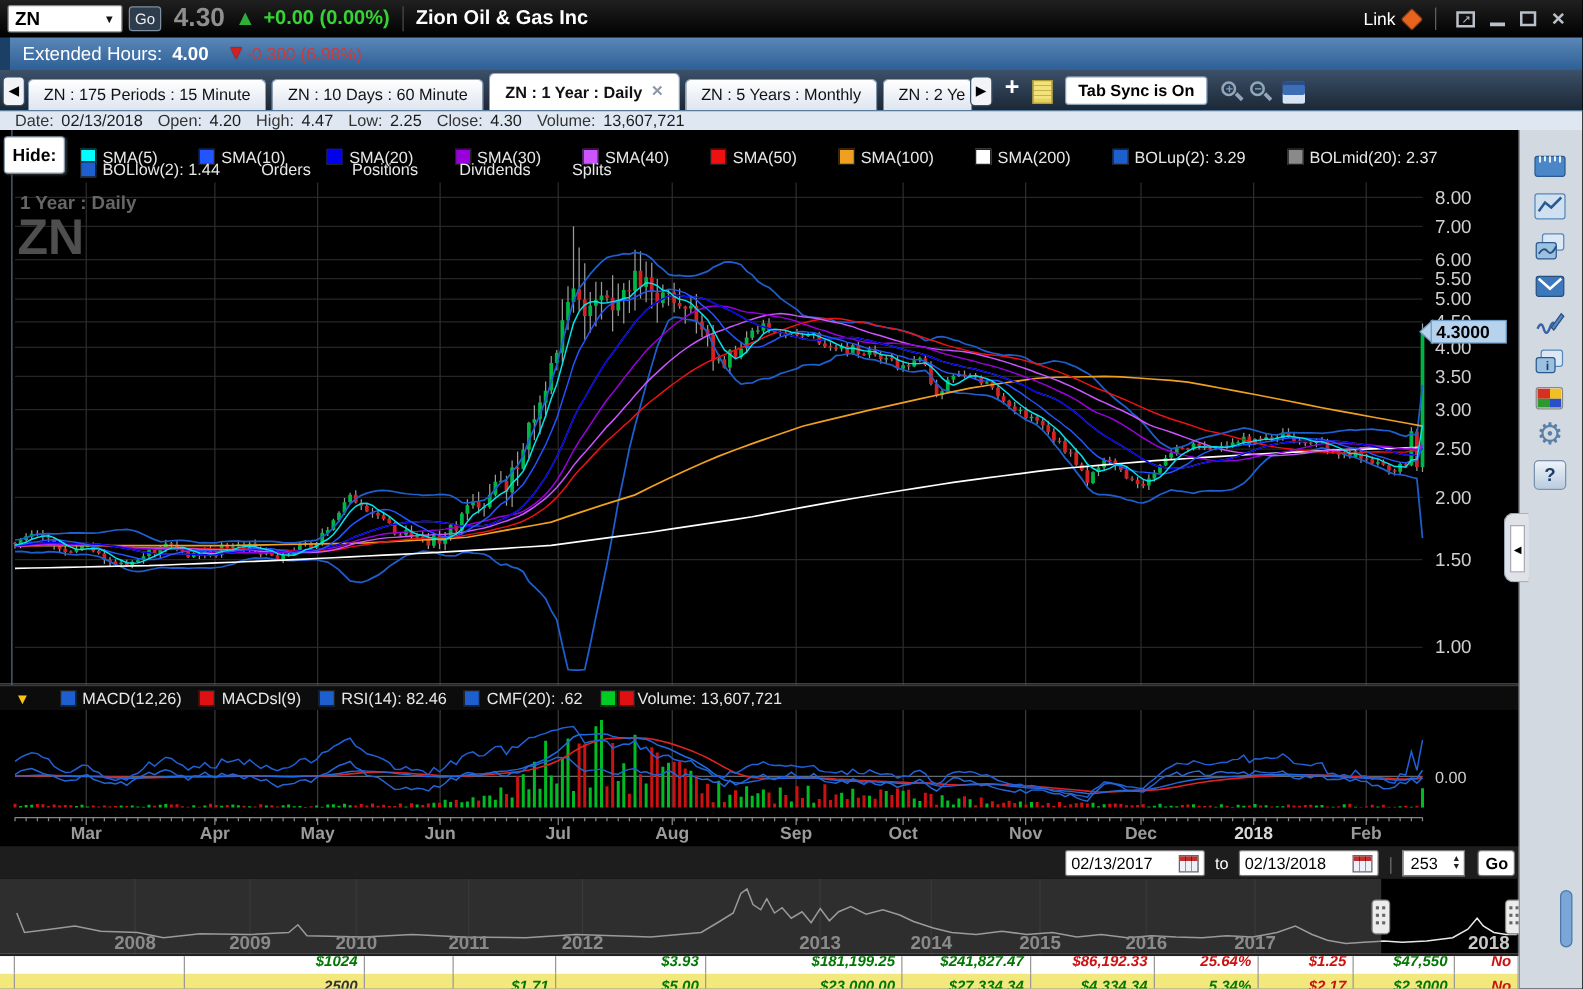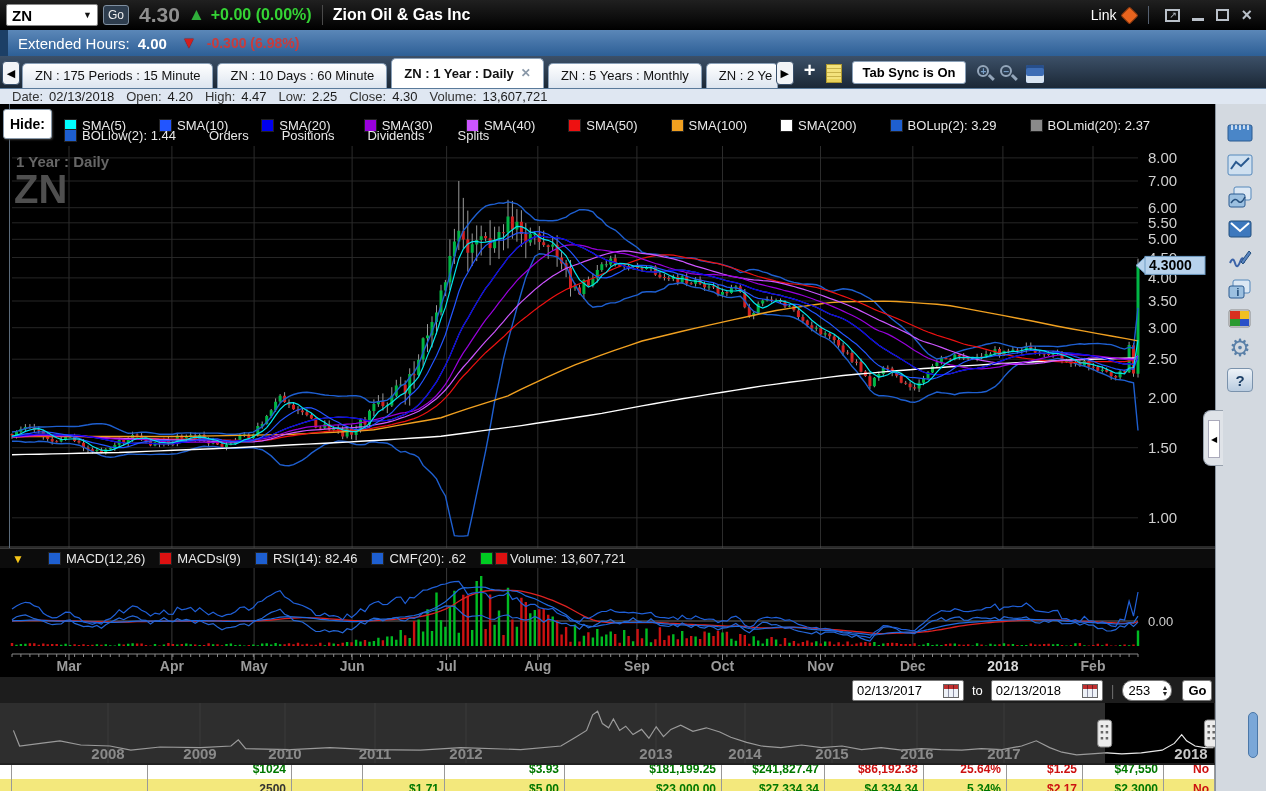--- a/index.html
+++ b/index.html
@@ -33,21 +33,21 @@
   .wbtn.maxb { width:13px; height:12px; border:2px solid #b9c0c9; }
   .wbtn.cls { font-size:18px; font-weight:bold; }
 
   
   #extbar { position:absolute; left:0; top:30px; width:1266px; height:26px;
     background:linear-gradient(#5b87b8,#2d5f96); border-left:8px solid #1c3f66;
     display:flex; align-items:center; }
   .extlbl { color:#fff; font-size:15px; margin-left:10px; }
   .extprice { color:#fff; font-weight:bold; font-size:15px; margin-left:8px; }
   .dntri { color:#d21f1f; font-size:16px; margin-left:14px; text-shadow:0 0 1px #600; }
-  .extchg { color:#c83c3c; font-size:14px; font-weight:bold; margin-left:10px; }
+  .extchg { color:#c83c3c; font-size:14px; font-weight:normal; }
 
   
   #tabbar { position:absolute; left:0; top:56px; width:1266px; height:32px;
     background:linear-gradient(#3c5068,#1b2836); display:flex; align-items:flex-end; }
   .tscroll { width:18px; height:24px; background:#f2f4f7; border:1px solid #39506b;
     border-radius:4px; margin:0 2px 3px 2px; text-align:center; line-height:22px;
     font-size:11px; color:#000; }
   .tab { height:25px; background:linear-gradient(#ffffff,#dde5ef); border:1px solid #8aa0b8;
     border-bottom:none; border-radius:5px 5px 0 0; padding:0 12px; margin-right:4px;
     font-size:13px; color:#111; line-height:24px; white-space:nowrap; }
@@ -103,35 +103,35 @@
   .pbtn.active { background:#f2d568; color:#111; border:1px solid #b89b2a; border-radius:3px; }
   #rightctrl { position:absolute; left:852px; top:3px; display:flex; align-items:center; }
   .datebox { width:112px; height:21px; background:#fff; border:1px solid #777; border-radius:2px;
     font-size:13px; color:#000; display:flex; align-items:center; padding:0 4px; }
   .datebox .dtxt { flex:1; }
   .calicon { width:16px; height:14px; border:1px solid #666;
     background:linear-gradient(#c03030 0 4px, #eef2f8 4px),
     repeating-linear-gradient(90deg, transparent 0 4px, #99a 4px 5px); background-blend-mode:multiply; }
   .tolbl { color:#fff; font-size:13px; margin:0 8px; }
   .psep { color:#666; margin:0 8px; font-size:14px; }
-  .numbox { width:50px; height:21px; background:#fff; border:1px solid #777; border-radius:10px;
+  .numbox { width:50px; height:21px; background:#fff; border:1px solid #777; border-radius:0;
     display:flex; align-items:center; font-size:13px; color:#000; }
   .numbox .ntxt { flex:1; padding-left:5px; }
   .spin { width:13px; display:flex; flex-direction:column; font-size:7px; line-height:6px;
     color:#222; text-align:center; }
   .gobtn2 { margin-left:10px; width:30px; height:21px; background:#fff; border:1px solid #777;
     border-radius:3px; font-size:13px; font-weight:bold; color:#000; text-align:center; line-height:19px; }
 
   
   #minichart { position:absolute; left:0; top:703px; width:1222px; height:60px; }
   #btable { position:absolute; left:0; top:763px; width:1215px; height:28px; overflow:hidden;
     background:#fff; border-top:2px solid #222; }
   .trow { position:absolute; left:0; width:1215px; height:20px; }
   .tcell { position:absolute; top:0; height:20px; border-right:1px solid #999; font-size:12px;
-    font-weight:bold; text-align:right; padding:3px 5px 0 0; white-space:nowrap; overflow:hidden; }
+    font-weight:bold; text-align:right; padding:3px 5px 0 0; white-space:nowrap; overflow:hidden;font-style:italic; }
 
   
   #sidebar { position:absolute; left:1215px; top:104px; width:51px; height:687px;
     background:#d3d9e0; border-left:1px solid #8a94a0; }
   .sbicon { position:absolute; left:11px; width:26px; height:26px; }
   .qmark { background:linear-gradient(#eef3f8,#b9cce0); border:1px solid #7a92ac; border-radius:4px;
     color:#1c3f66; font-weight:bold; font-size:15px; text-align:center; line-height:24px; }
   .gear { color:#5a80a8; font-size:24px; line-height:24px; text-align:center; }
   #collapsetab { position:absolute; left:1203px; top:410px; width:20px; height:56px;
     background:#dfe3e8; border:1px solid #98a2ae; border-right:none; border-radius:8px 0 0 8px; z-index:3; }

